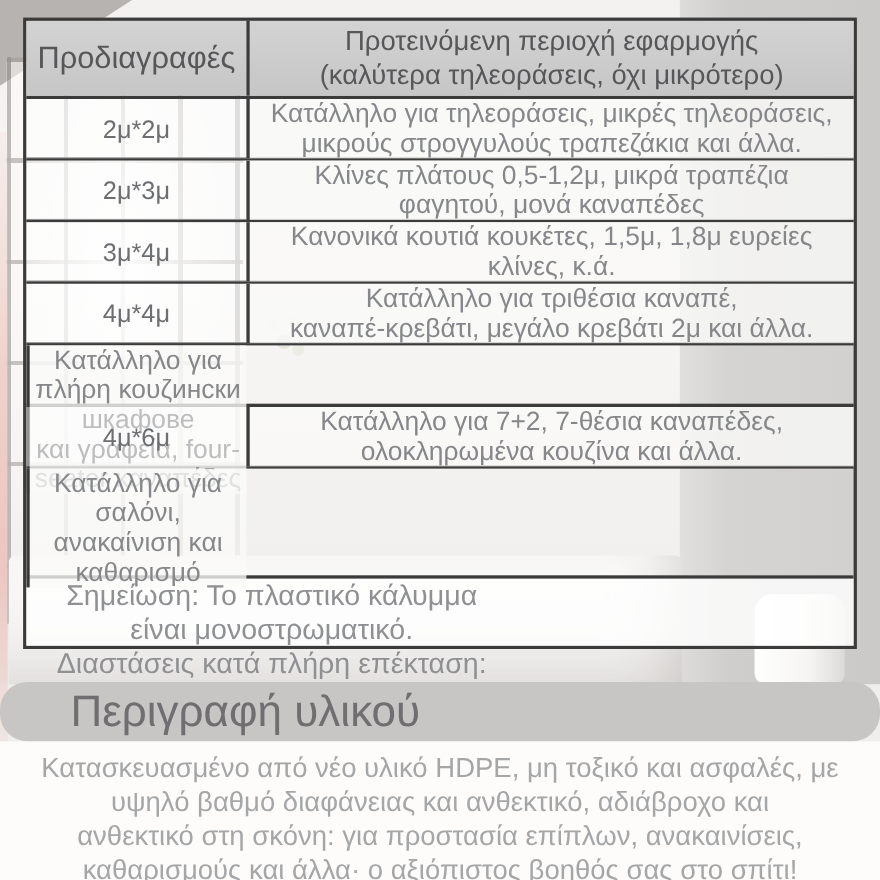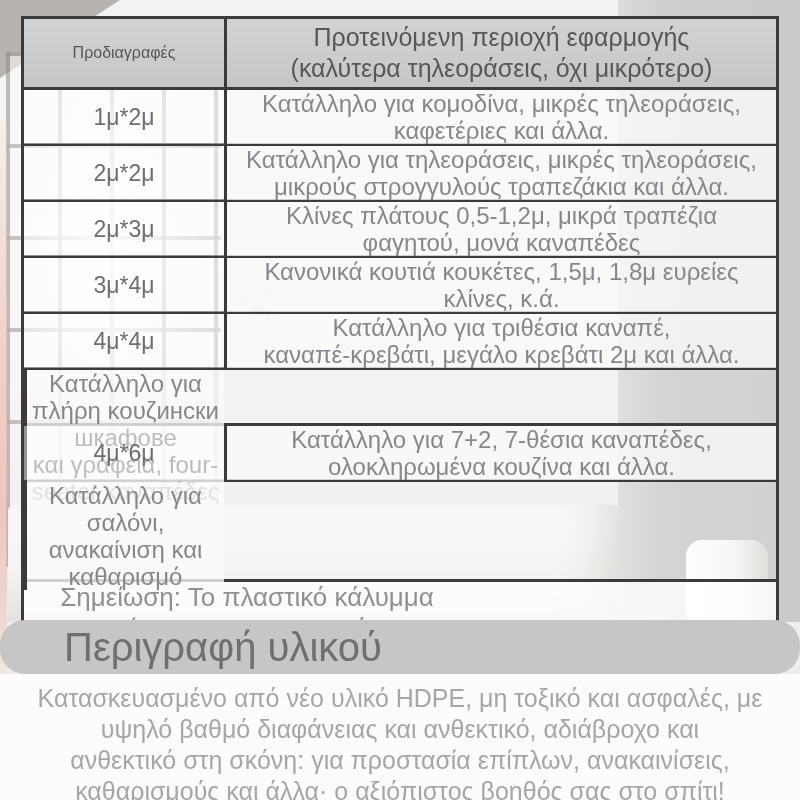--- a/index.html
+++ b/index.html
@@ -47,21 +47,21 @@
   .spec-table { position:absolute; left:21px; top:16px; width:758px;
            border:3px solid #3b3b3b; box-sizing:border-box;
            background:rgba(255,255,255,0.12); }
   .t-row { display:grid; grid-template-columns:200px 1fr; box-sizing:border-box; }
   .t-row + .t-row { border-top:3px solid #3b3b3b; }
   .cell { display:flex; align-items:center; justify-content:center;
            text-align:center; box-sizing:border-box; white-space:pre-line; }
   .col-desc { border-left:3px solid #3b3b3b; }
   .t-head { height:68px; }
   .t-head .cell { background:linear-gradient(180deg,#d3d3d3 0%,#c6c6c6 100%); }
-  .t-head .col-spec { font-size:16px; color:#57575a; }
+  .t-head .col-spec { font-size:28px; color:#57575a; }
   .t-head .col-desc { font-size:25px; color:#57575a; line-height:31px; }
   .t-data { height:56px; }
   .t-data .col-spec { background:rgba(255,255,255,0.45); font-size:23px; color:#6d6e71; }
   .t-data .col-desc { background:rgba(250,250,249,0.78); font-size:24px; color:#86878a; line-height:27px; }
   .t-note { height:64px; background:rgba(255,255,255,0.8); display:flex; align-items:flex-start;margin-top:44px; }
   .note-text { width:430px; margin-left:8px; text-align:center; white-space:pre-line;
            font-size:26px; line-height:31px; color:#8f9093; }
 
   
   .material-band { position:absolute; left:0; top:620px; width:800px; height:54px;
@@ -89,25 +89,20 @@
   </div>
   <div class="bg-bottom-strip"></div>
 
   <div class="spec-table">
     <div class="t-row t-head">
       <div class="cell col-spec">Προδιαγραφές</div>
       <div class="cell col-desc">Προτεινόμενη περιοχή εφαρμογής
 (καλύτερα τηλεοράσεις, όχι μικρότερο)</div>
     </div>
 
-    <div class="t-row t-data">
-      <div class="cell col-spec">1μ*2μ</div>
-      <div class="cell col-desc">Κατάλληλο για κομοδίνα, μικρές τηλεοράσεις,
-καφετέριες και άλλα.</div>
-    </div>
     <div class="t-row t-data">
       <div class="cell col-spec">2μ*2μ</div>
       <div class="cell col-desc">Κατάλληλο για τηλεοράσεις, μικρές τηλεοράσεις,
 μικρούς στρογγυλούς τραπεζάκια και άλλα.</div>
     </div>
     <div class="t-row t-data">
       <div class="cell col-spec">2μ*3μ</div>
       <div class="cell col-desc">Κλίνες πλάτους 0,5-1,2μ, μικρά τραπέζια
 φαγητού, μονά καναπέδες</div>
     </div>

